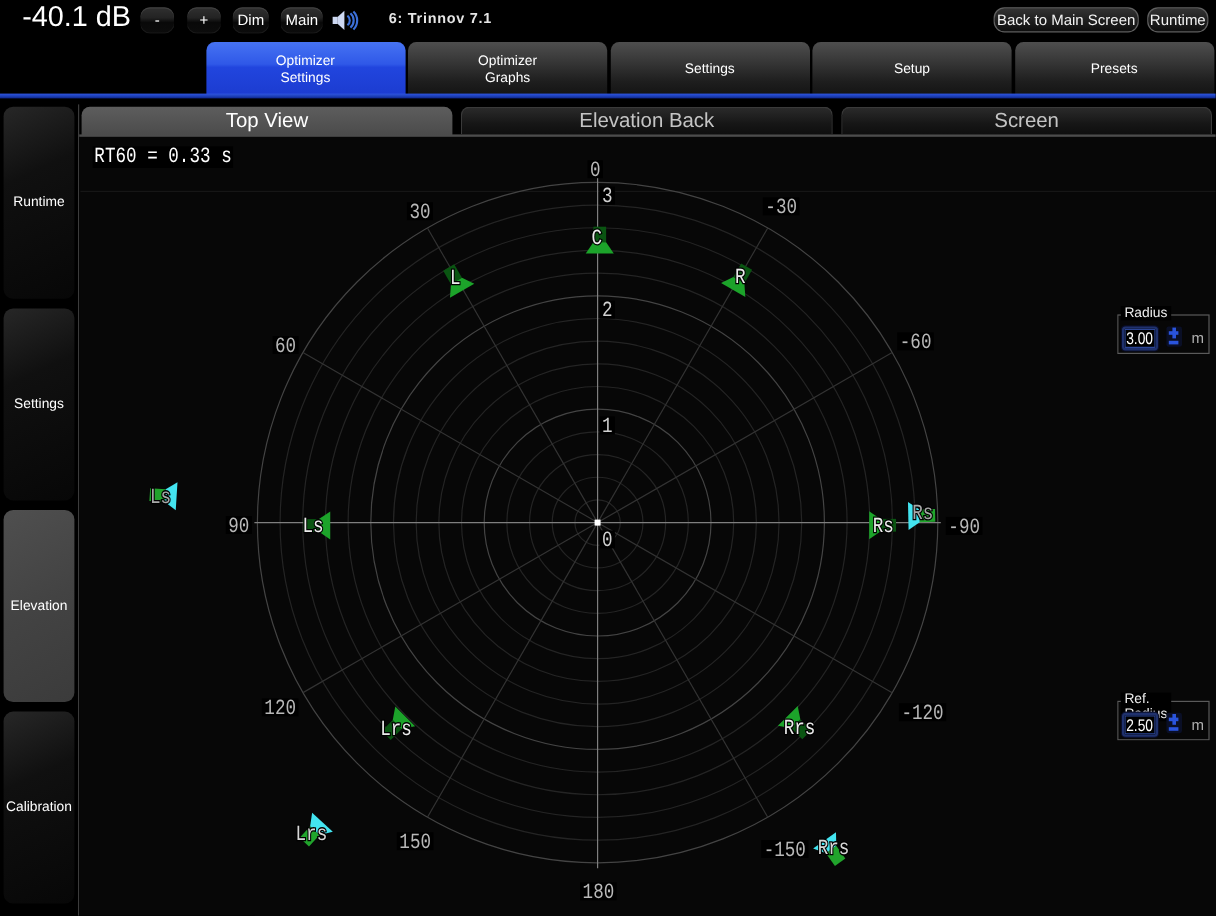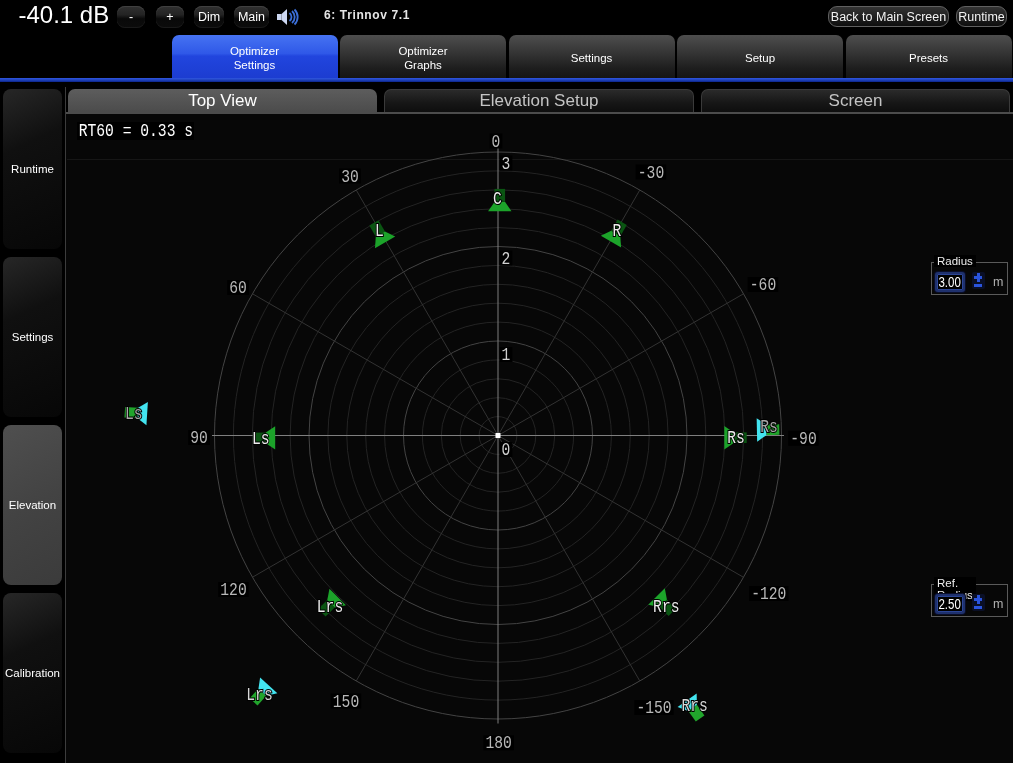--- a/index.html
+++ b/index.html
@@ -89,21 +89,21 @@
     <div class="mtab" style="left:845.5px">
       <span>Presets</span>
     </div>
   <div id="blueline"></div>
   <div class="sbtn" style="top:89px">Runtime</div>
     <div class="sbtn" style="top:257px">Settings</div>
     <div class="sbtn sel" style="top:425px">Elevation</div>
     <div class="sbtn" style="top:593px">Calibration</div>
   <div id="vline"></div>
   <div class="stab sel" style="left:68px;width:309px">Top View</div>
-    <div class="stab" style="left:384px;width:310px">Elevation Setup</div>
+    <div class="stab" style="left:384px;width:310px">Elevation Back</div>
     <div class="stab" style="left:701px;width:309px">Screen</div>
   <div id="content"></div>
   <div id="ctop"></div>
   <div id="faint"></div>
   <svg id="plot" width="1013" height="763" viewBox="0 0 1013 763">
       <circle cx="498" cy="435.5" r="18.9" fill="none" stroke="#242424" stroke-width="1"></circle>
       <circle cx="498" cy="435.5" r="37.8" fill="none" stroke="#242424" stroke-width="1"></circle>
       <circle cx="498" cy="435.5" r="56.7" fill="none" stroke="#242424" stroke-width="1"></circle>
       <circle cx="498" cy="435.5" r="75.6" fill="none" stroke="#242424" stroke-width="1"></circle>
       <circle cx="498" cy="435.5" r="94.5" fill="none" stroke="#444444" stroke-width="1"></circle>

